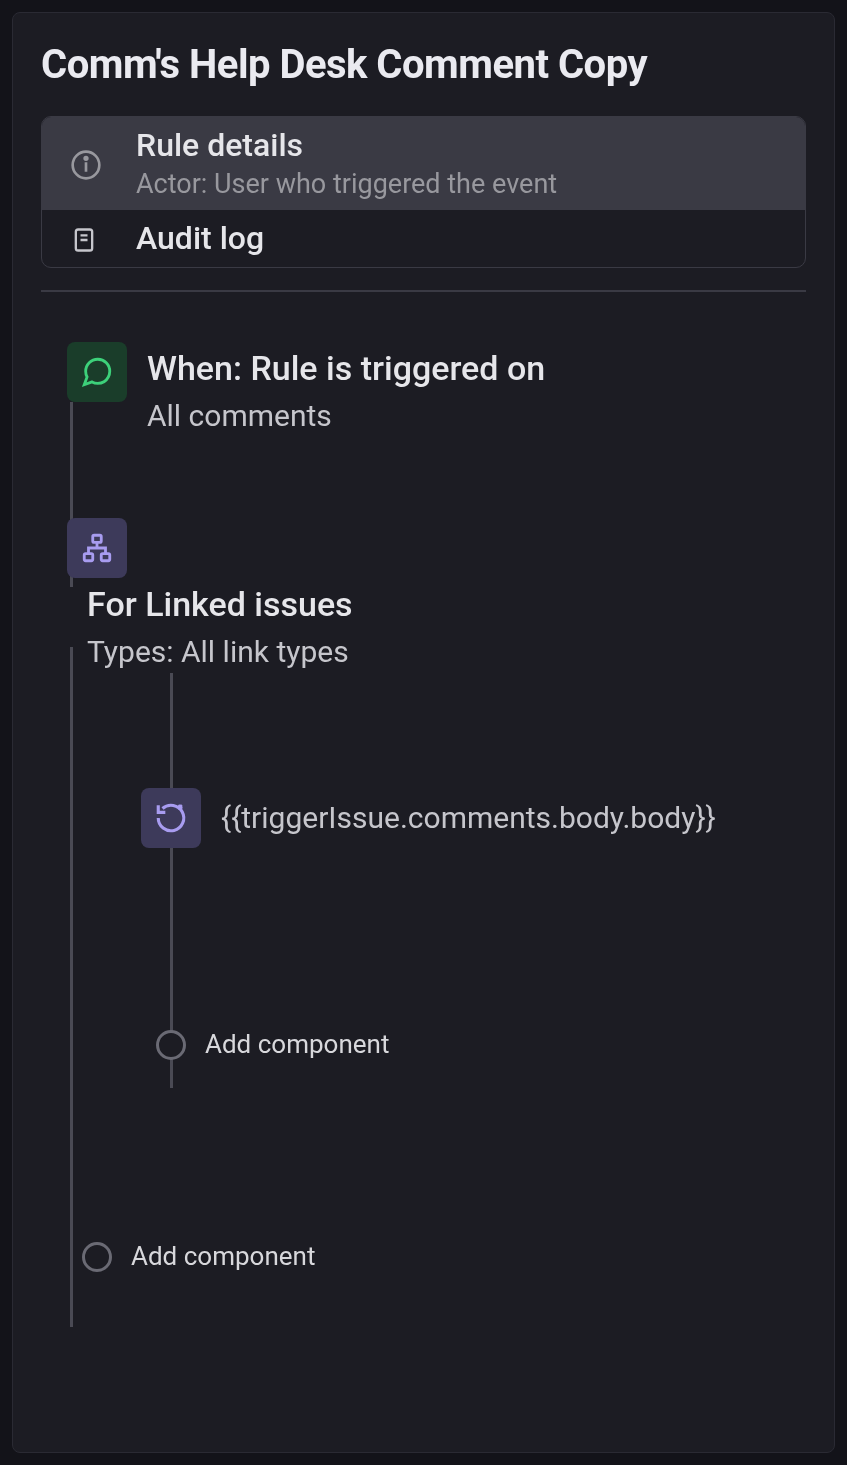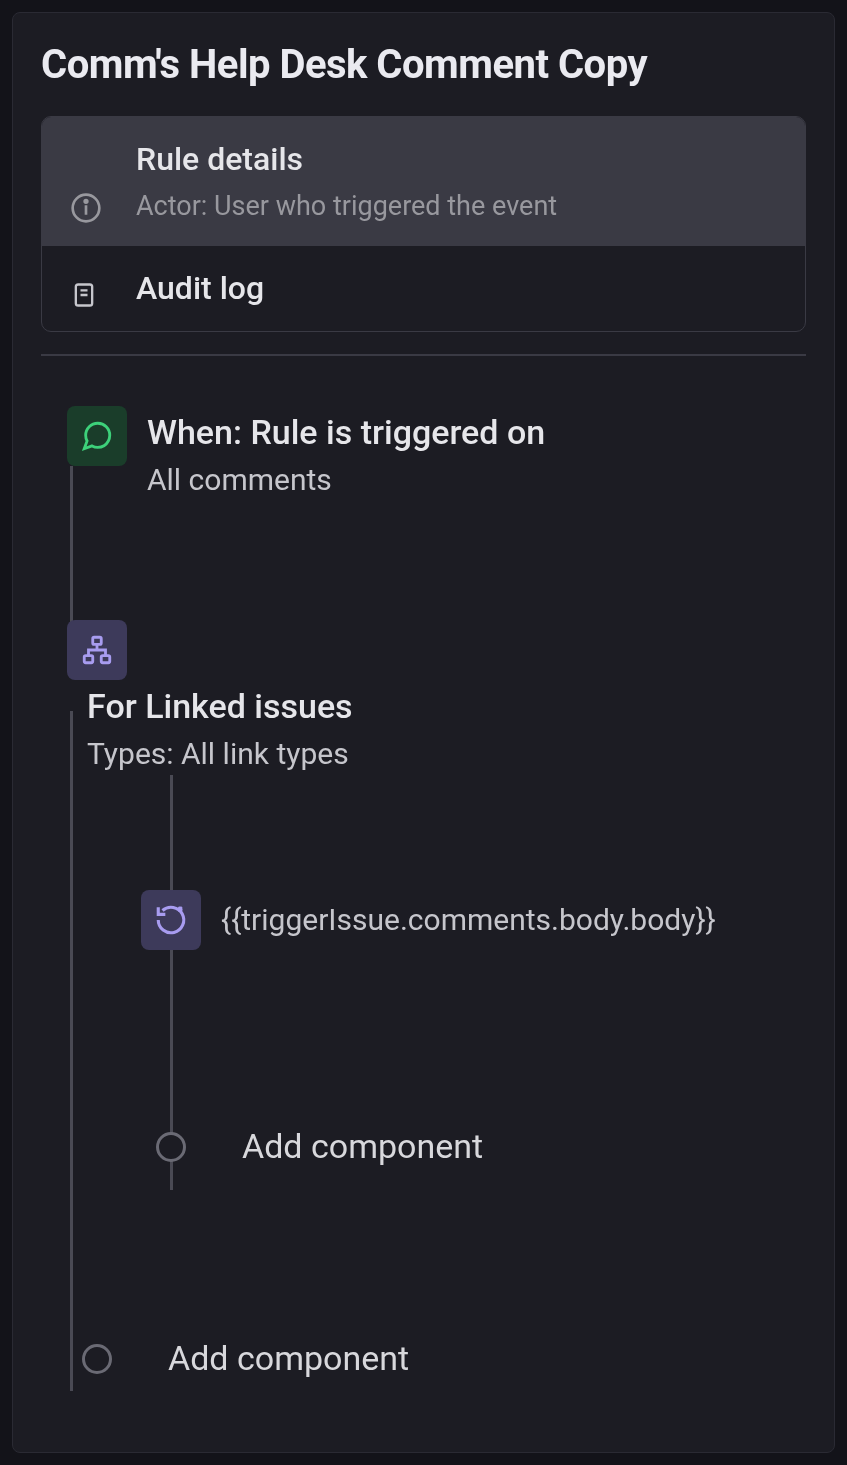--- a/index.html
+++ b/index.html
@@ -30,22 +30,22 @@
       letter-spacing: -0.5px;
     }
     .rule-settings-box {
       border: 1px solid #3a3a44;
       border-radius: 10px;
       overflow: hidden;
       margin-bottom: 0;
     }
     .rule-row {
       display: flex;
-      align-items: flex-end;
-      padding: 22px 28px;
+      align-items: center;
+      padding: 8px 28px;
       cursor: pointer;
     }
     .rule-row.selected {
       background: #3a3a44;
     }
     .rule-row .icon-slot {
       width: 40px;
       flex-shrink: 0;
       padding-top: 4px;
     }
@@ -55,21 +55,20 @@
     }
     .rule-row .row-title {
       font-size: 32px;
       font-weight: 500;
       color: #e6e6ea;
       line-height: 1.3;
     }
     .rule-row .row-subtitle {
       font-size: 27px;
       color: #98989e;
-      margin-top: 8px;
       line-height: 1.3;
     }
     .divider {
       height: 2px;
       background: #3a3a44;
       margin: 22px 0 50px 0;
     }
     .flow {
       position: relative;
       padding-left: 26px;
@@ -117,23 +116,23 @@
       color: #e6e6ea;
       line-height: 1.3;
     }
     .node-subtitle {
       font-size: 30px;
       color: #c6c6cc;
       margin-top: 6px;
       line-height: 1.35;
     }
     .add-label {
-      font-size: 34px;
+      font-size: 26px;
       color: #d8d8dc;
-      padding-left: 56px;
+      padding-left: 19px;
       line-height: 32px;
     }
     .connector-v {
       position: absolute;
       width: 3px;
       background: #4a4a54;
       left: 29px;
       z-index: 1;
     }
     .nested {
@@ -178,21 +177,21 @@
       </div>
     </div>
   </div>
 
   <div class="divider"></div>
 
   <div class="flow">
 
     <div class="connector-v" style="top:60px;height:185px;"></div>
 
-    <div class="flow-node" style="margin-bottom:119px;">
+    <div class="flow-node" style="margin-bottom:81px;">
       <div class="node-icon green">
         <svg width="34" height="34" viewBox="0 0 24 24" fill="none" stroke="#3dd17a" stroke-width="2">
           <path d="M21 11.5a8.38 8.38 0 0 1-1 4 8.5 8.5 0 0 1-7.5 4.5 8.38 8.38 0 0 1-4-1L3 21l2-5.5a8.38 8.38 0 0 1-1-4 8.5 8.5 0 0 1 8.5-8.5 8.38 8.38 0 0 1 8.5 8.5z"></path>
         </svg>
       </div>
       <div class="node-text">
         <div class="node-title">When: Rule is triggered on</div>
         <div class="node-subtitle">All comments</div>
       </div>
     </div>

